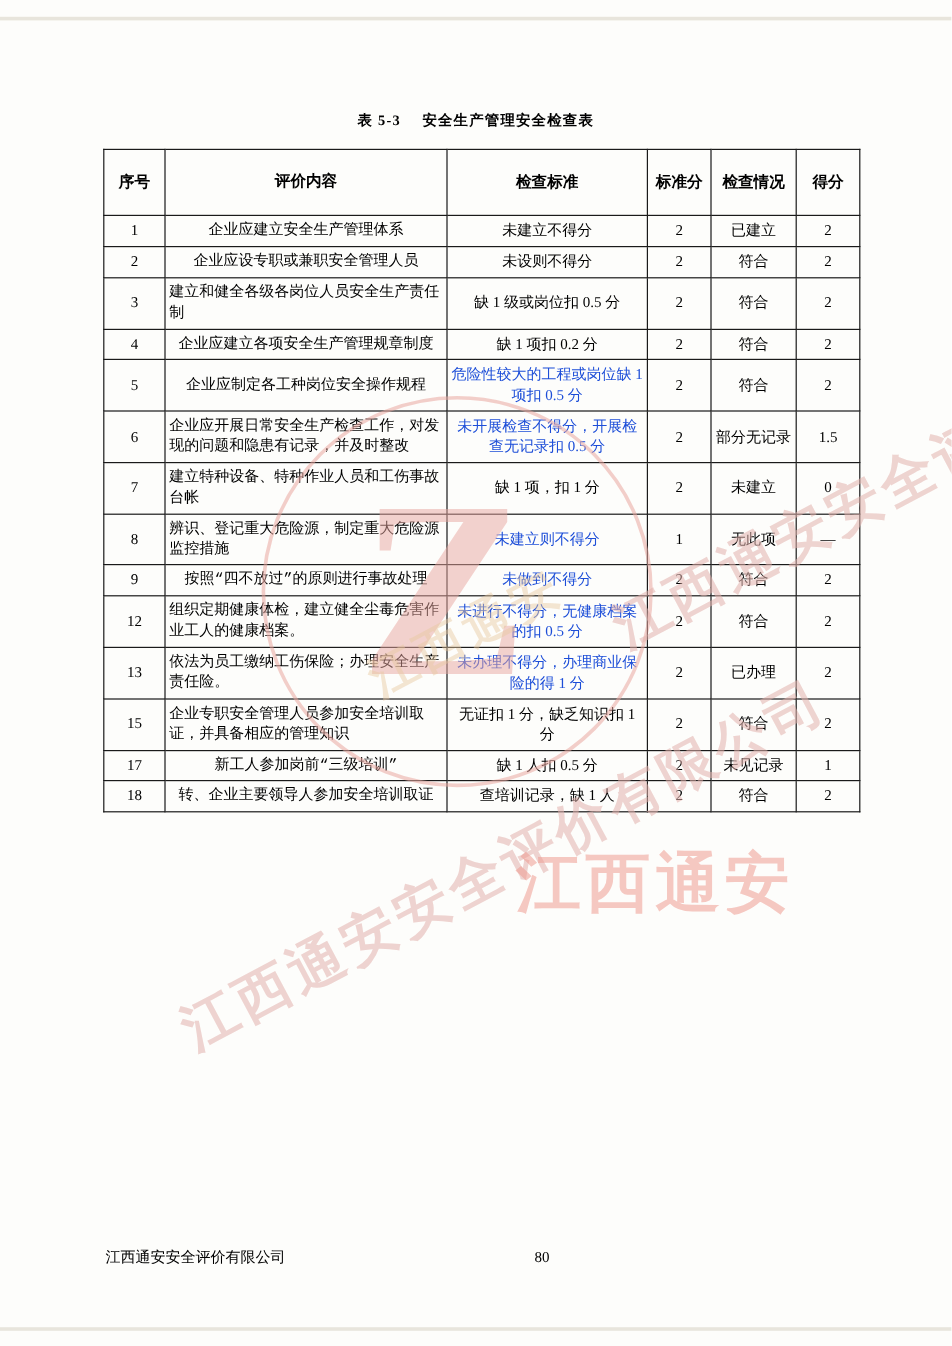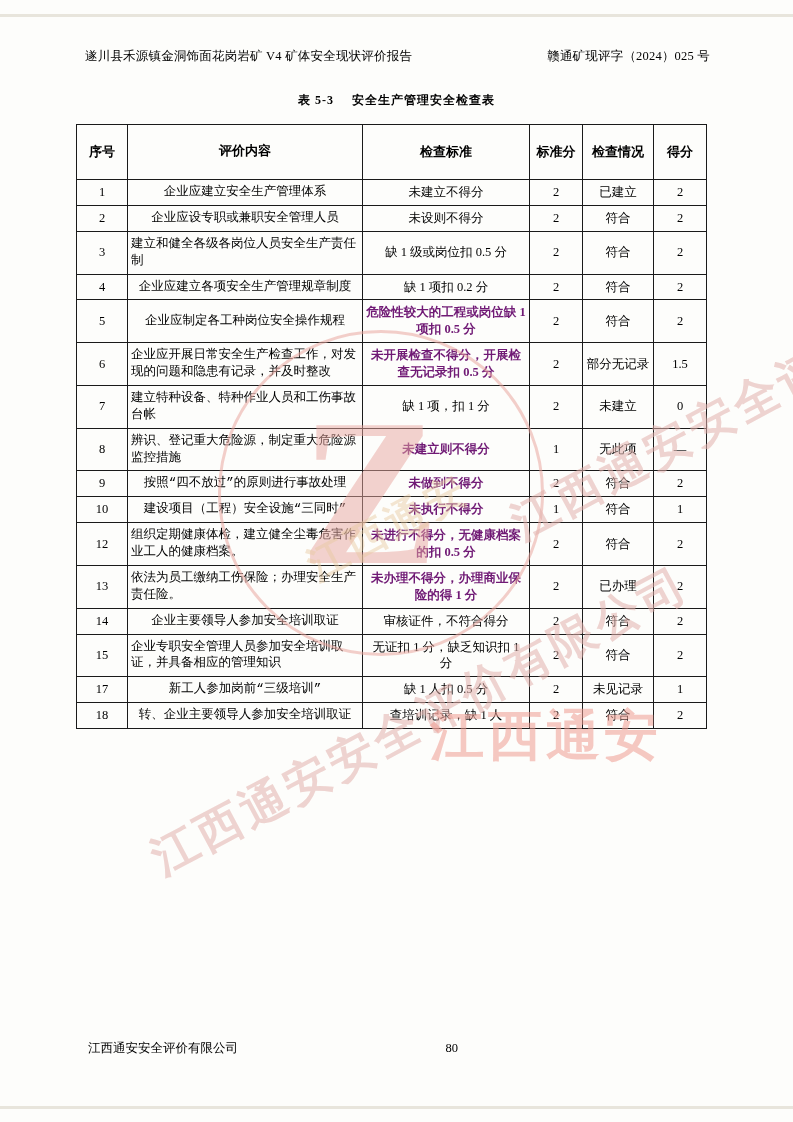--- a/index.html
+++ b/index.html
@@ -57,21 +57,21 @@
     width: 793px;
     text-align: center;
     font-size: 12px;
     font-weight: bold;
     letter-spacing: 1px;
   }
   .doc-title .gap { display: inline-block; width: 18px; }
 
   table.chk {
     position: absolute;
-    left: 76px;
+    left: 86px;
     top: 124px;
     width: 618px;
     border-collapse: collapse;
     table-layout: fixed;
     font-size: 12.5px;
   }
   table.chk td, table.chk th {
     border: 1px solid #1a1a1a;
     padding: 4px 3px;
     vertical-align: middle;
@@ -85,21 +85,21 @@
     height: 46px;
   }
   .c-no     { width: 44px; text-align: center; }
   .c-cont   { width: 228px; text-align: left; padding-left: 6px; font-family: Liberation Mono, monospace; }
   .c-std    { width: 160px; text-align: center; }
   .c-score  { width: 46px; text-align: center; }
   .c-state  { width: 64px; text-align: center; }
   .c-got    { width: 46px; text-align: center; }
 
   .center-text { text-align: center; }
-  .red { color: #701a75; font-weight: bold; }
+  .red { color: #1d4ed8; }
 
   
   .wm {
     position: absolute;
     left: 0; top: 0;
     width: 793px; height: 1122px;
     pointer-events: none;
     z-index: 5;
   }
   .wm-circle {
@@ -149,24 +149,20 @@
   .footer .f-page { width: 120px; text-align: right; }
 </style>
 </head>
 <body>
 
 <div class="page">
 
   <div class="top-rule"></div>
   <div class="bottom-rule"></div>
 
-  <div class="header">
-    <div class="left">遂川县禾源镇金洞饰面花岗岩矿 V4 矿体安全现状评价报告</div>
-    <div class="right">赣通矿现评字（2024）025 号</div>
-  </div>
 
   <div class="doc-title">
     <span>表 5-3</span><span class="gap"></span><span>安全生产管理安全检查表</span>
   </div>
 
   <table class="chk">
     <thead>
       <tr>
         <th class="c-no">序号</th>
         <th class="c-cont center-text">评价内容</th>
@@ -243,49 +239,33 @@
         </tr>
         <tr>
           <td class="c-no">9</td>
           <td class="c-cont center-text">按照“四不放过”的原则进行事故处理</td>
           <td class="c-std red">未做到不得分</td>
           <td class="c-score">2</td>
           <td class="c-state">符合</td>
           <td class="c-got">2</td>
         </tr>
         <tr>
-          <td class="c-no">10</td>
-          <td class="c-cont center-text">建设项目（工程）安全设施“三同时”</td>
-          <td class="c-std red">未执行不得分</td>
-          <td class="c-score">1</td>
-          <td class="c-state">符合</td>
-          <td class="c-got">1</td>
-        </tr>
-        <tr>
           <td class="c-no">12</td>
           <td class="c-cont">组织定期健康体检，建立健全尘毒危害作业工人的健康档案。</td>
           <td class="c-std red">未进行不得分，无健康档案的扣 0.5 分</td>
           <td class="c-score">2</td>
           <td class="c-state">符合</td>
           <td class="c-got">2</td>
         </tr>
         <tr>
           <td class="c-no">13</td>
           <td class="c-cont">依法为员工缴纳工伤保险；办理安全生产责任险。</td>
           <td class="c-std red">未办理不得分，办理商业保险的得 1 分</td>
           <td class="c-score">2</td>
           <td class="c-state">已办理</td>
-          <td class="c-got">2</td>
-        </tr>
-        <tr>
-          <td class="c-no">14</td>
-          <td class="c-cont center-text">企业主要领导人参加安全培训取证</td>
-          <td class="c-std">审核证件，不符合得分</td>
-          <td class="c-score">2</td>
-          <td class="c-state">符合</td>
           <td class="c-got">2</td>
         </tr>
         <tr>
           <td class="c-no">15</td>
           <td class="c-cont">企业专职安全管理人员参加安全培训取证，并具备相应的管理知识</td>
           <td class="c-std">无证扣 1 分，缺乏知识扣 1 分</td>
           <td class="c-score">2</td>
           <td class="c-state">符合</td>
           <td class="c-got">2</td>
         </tr>

